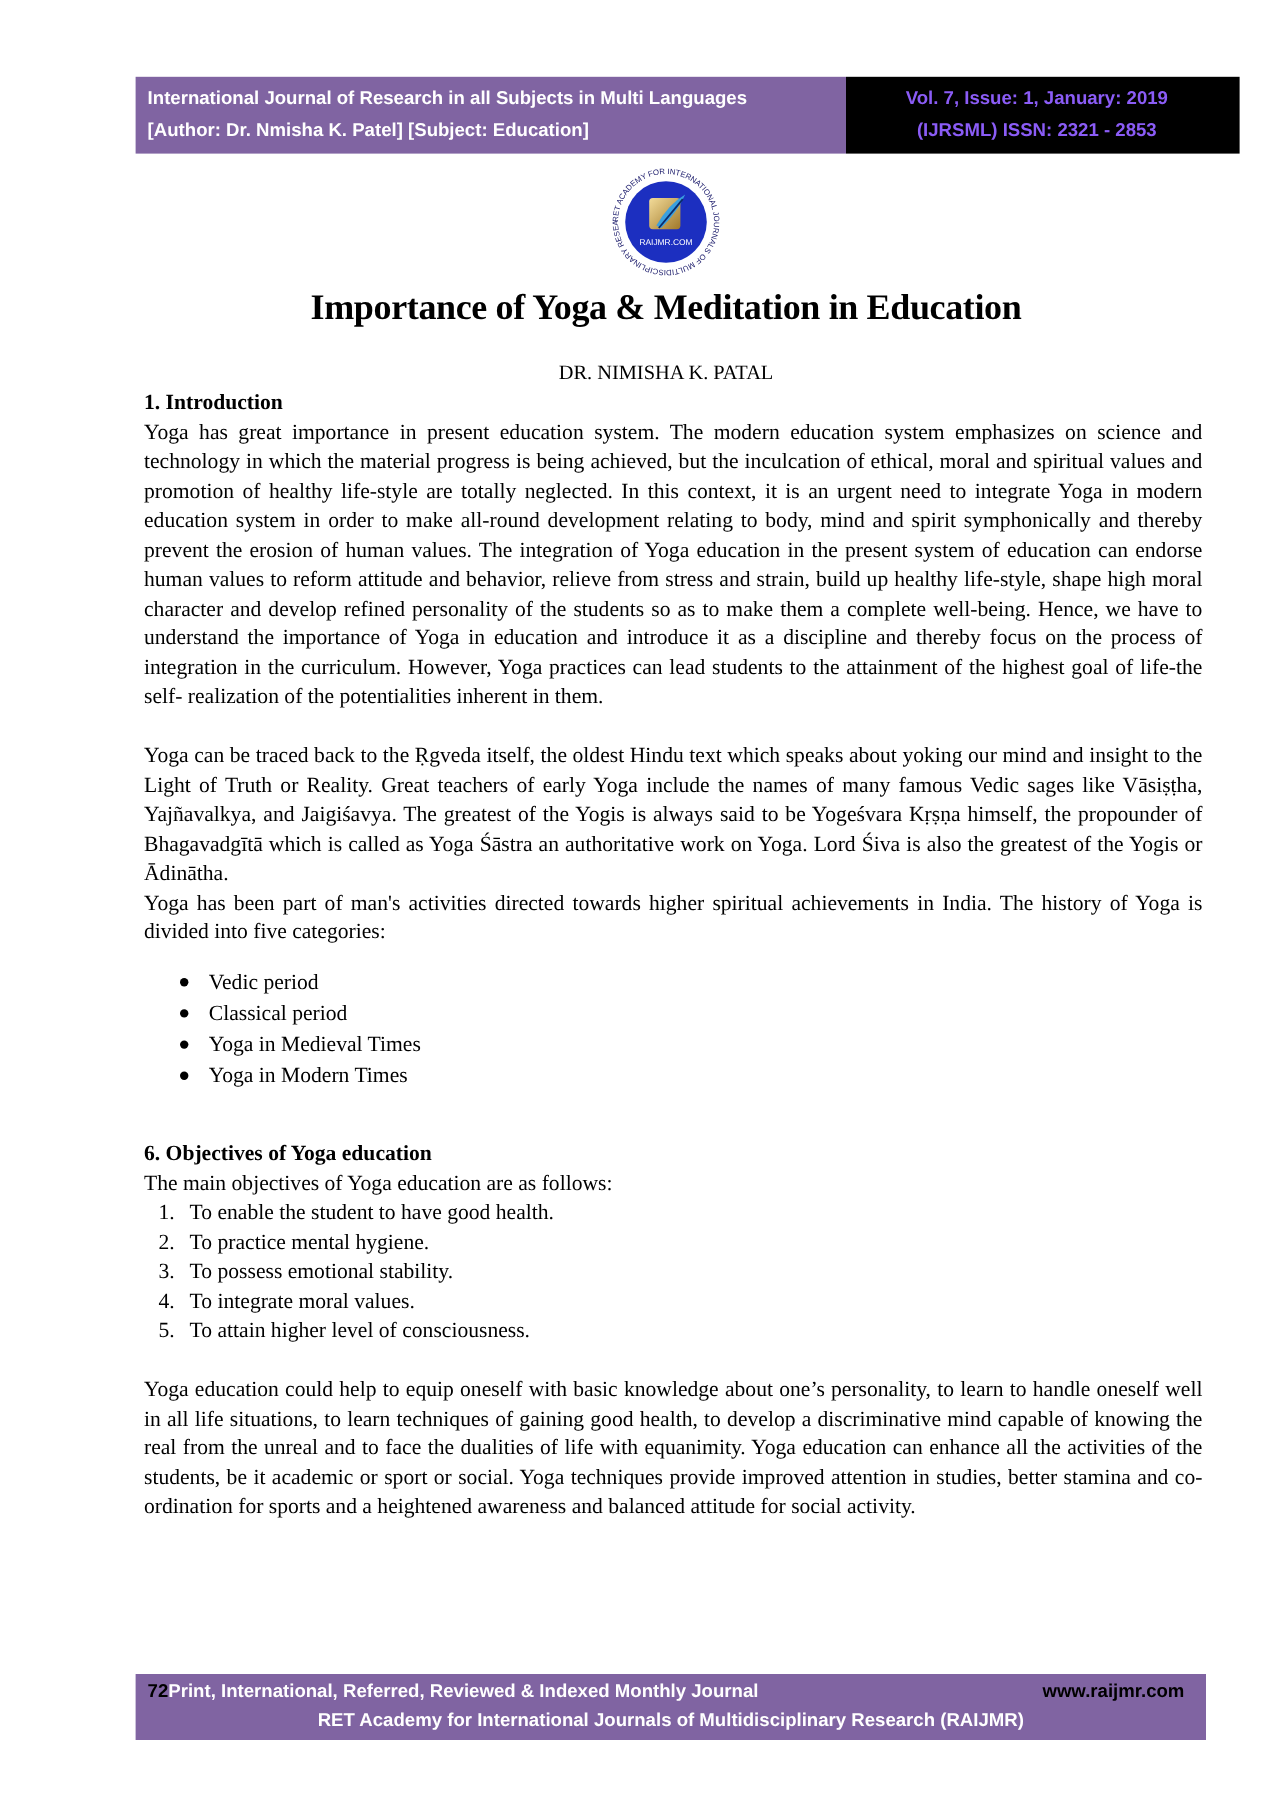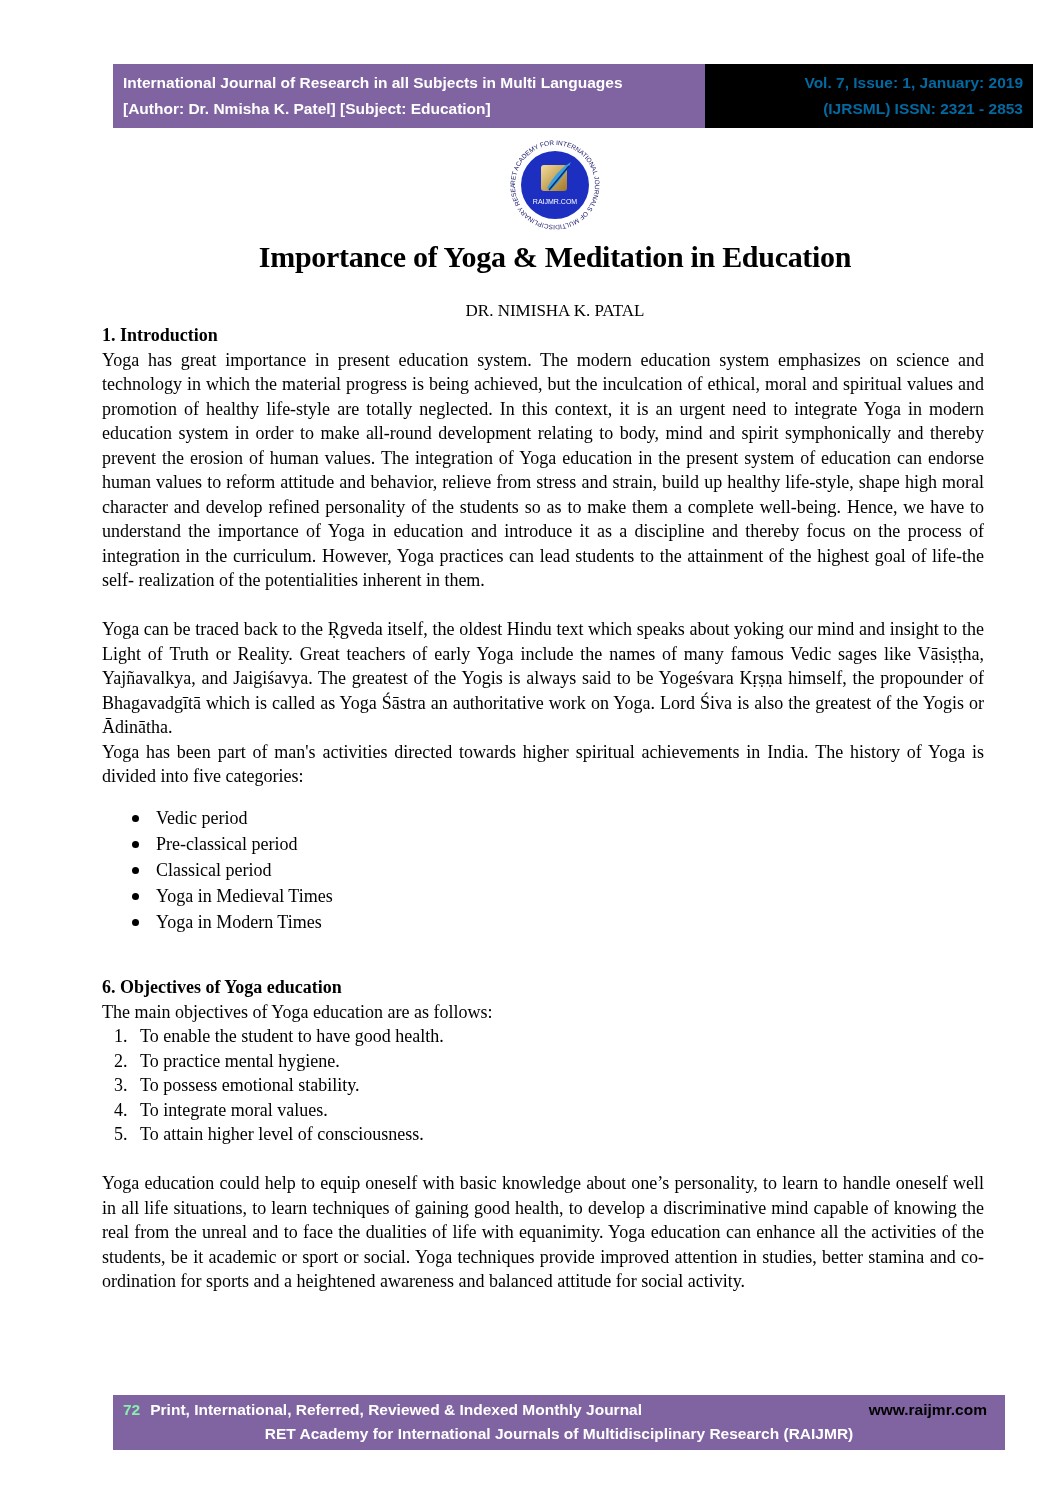--- a/index.html
+++ b/index.html
@@ -32,25 +32,25 @@
       font-size: 15.5px;
       font-weight: bold;
       padding: 6px 0 0 10px;
       box-sizing: border-box;
       line-height: 26px;
     }
     .header-right {
       background: #000000;
       flex: 1;
       height: 100%;
-      color: #0369a1;
+      color: #8b5cf6;
       font-family: "Liberation Sans", "DejaVu Sans", sans-serif;
       font-size: 15.5px;
       font-weight: bold;
-      text-align: right;
+      text-align: center;
       padding: 6px 10px 14px 0;
       box-sizing: border-box;
       line-height: 26px;
     }
     .logo {
       position: absolute;
       left: 507px;
       top: 140px;
       width: 96px;
       height: 90px;
@@ -68,21 +68,21 @@
     .author {
       position: absolute;
       left: 0;
       top: 301px;
       width: 1110px;
       text-align: center;
       font-size: 17px;
     }
     .content {
       position: absolute;
-      left: 102px;
+      left: 120px;
       top: 323px;
       width: 882px;
       font-size: 18px;
       line-height: 24.5px;
     }
     .content h2 {
       font-size: 18px;
       font-weight: bold;
       margin: 0;
       line-height: 24.5px;
@@ -140,21 +140,21 @@
     }
     .footer-row1 {
       position: absolute;
       left: 10px;
       top: 3px;
       right: 18px;
       display: flex;
       justify-content: space-between;
       line-height: 24px;
     }
-    .footer-row1 .pg { color: #86efac; margin-right: 10px; }
+    .footer-row1 .pg { color: #000000; }
     .footer-row1 .url { color: #000; }
     .footer-row2 {
       position: absolute;
       left: 0;
       top: 27px;
       width: 100%;
       text-align: center;
       line-height: 24px;
     }
   </style>
@@ -198,21 +198,20 @@
 
 <div class="content">
   <h2>1. Introduction</h2>
   <p>Yoga has great importance in present education system. The modern education system emphasizes on science and technology in which the material progress is being achieved, but the inculcation of ethical, moral and spiritual values and promotion of healthy life-style are totally neglected. In this context, it is an urgent need to integrate Yoga in modern education system in order to make all-round development relating to body, mind and spirit symphonically and thereby prevent the erosion of human values. The integration of Yoga education in the present system of education can endorse human values to reform attitude and behavior, relieve from stress and strain, build up healthy life-style, shape high moral character and develop refined personality of the students so as to make them a complete well-being. Hence, we have to understand the importance of Yoga in education and introduce it as a discipline and thereby focus on the process of integration in the curriculum. However, Yoga practices can lead students to the attainment of the highest goal of life-the self- realization of the potentialities inherent in them.</p>
   <div class="gap"></div>
 
   <p>Yoga can be traced back to the Ṛgveda itself, the oldest Hindu text which speaks about yoking our mind and insight to the Light of Truth or Reality. Great teachers of early Yoga include the names of many famous Vedic sages like Vāsiṣṭha, Yajñavalkya, and Jaigiśavya. The greatest of the Yogis is always said to be Yogeśvara Kṛṣṇa himself, the propounder of Bhagavadgītā which is called as Yoga Śāstra an authoritative work on Yoga. Lord Śiva is also the greatest of the Yogis or Ādinātha.</p>
   <p>Yoga has been part of man's activities directed towards higher spiritual achievements in India. The history of Yoga is divided into five categories:</p>
   <ul class="bullets">
     <li><span class="dot"></span><span>Vedic period</span></li>
-    <li><span class="dot"></span><span>Pre-classical period</span></li>
     <li><span class="dot"></span><span>Classical period</span></li>
     <li><span class="dot"></span><span>Yoga in Medieval Times</span></li>
     <li><span class="dot"></span><span>Yoga in Modern Times</span></li>
   </ul>
   <div class="gap"></div>
 
   <h2>6. Objectives of Yoga education</h2>
   <p>The main objectives of Yoga education are as follows:</p>
   <ol class="olist">
     <li><span class="num">1.</span><span>To enable the student to have good health.</span></li>

